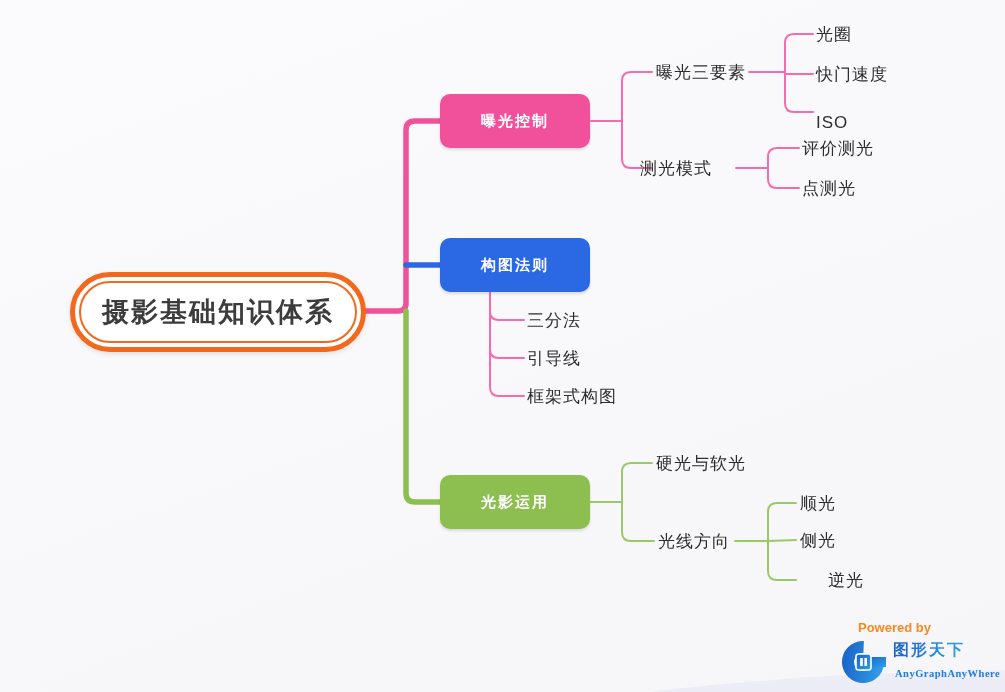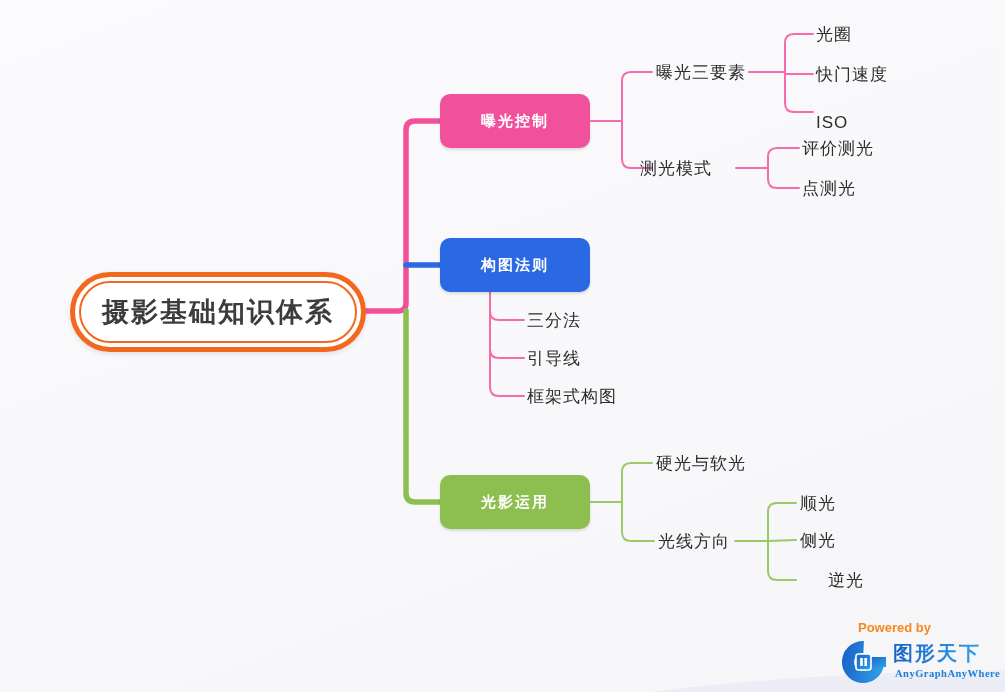--- a/index.html
+++ b/index.html
@@ -98,21 +98,21 @@
     color: #F6881F;
   }
   .brand-logo {
     position: absolute;
     left: 841px; top: 638px;
     width: 47px; height: 47px;
   }
   .brand-name {
     position: absolute;
     left: 893px; top: 640px;
-    font-size: 20px;
+    font-size: 16px;
     font-weight: bold;
     letter-spacing: 2px;
     color: #1E7FD8;
     background: linear-gradient(90deg, #1A63C9, #2FA0E8);
     -webkit-background-clip: text;
     background-clip: text;
     -webkit-text-fill-color: transparent;
     white-space: nowrap;
   }
   .brand-tagline {

